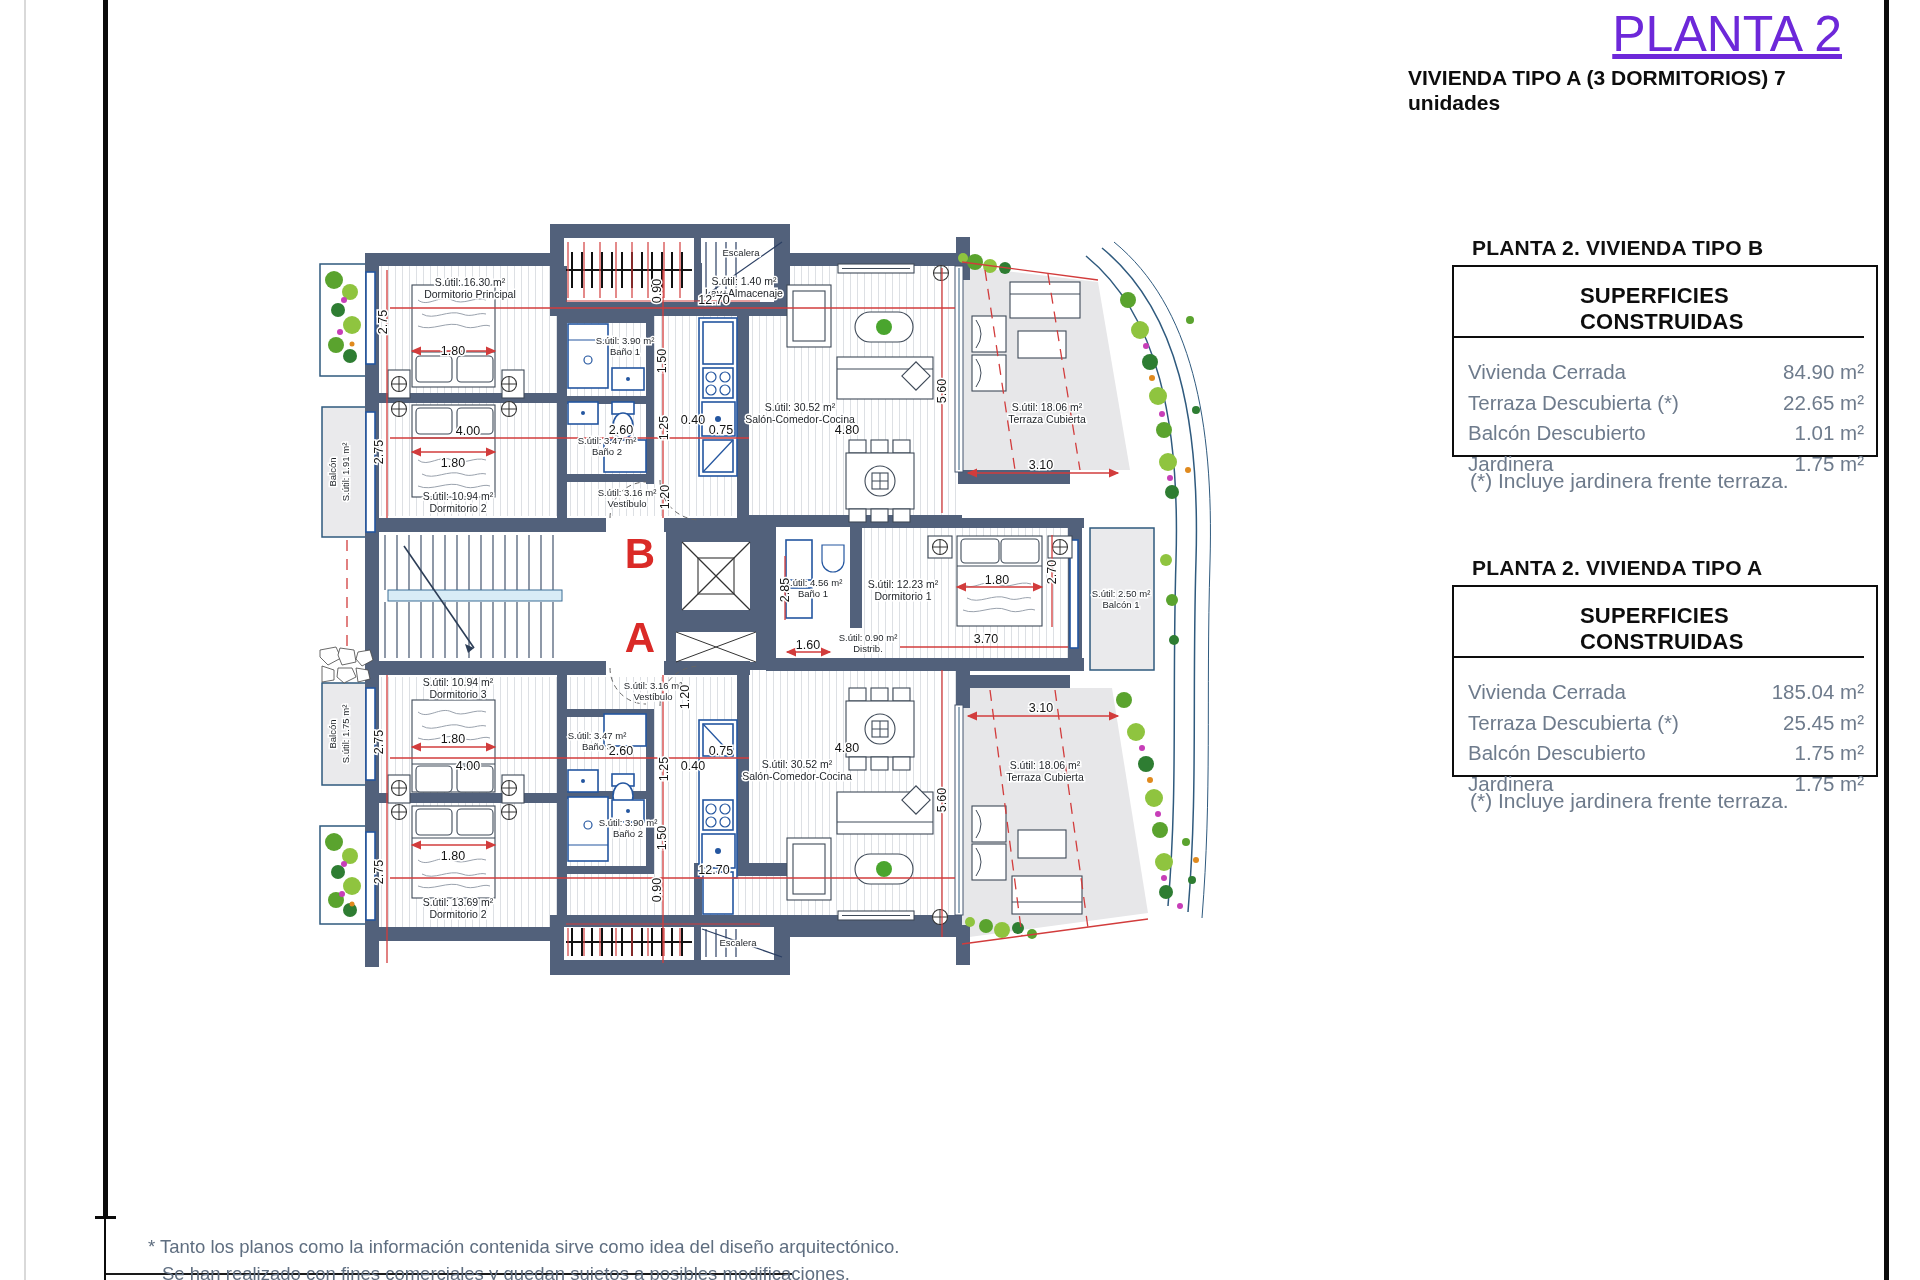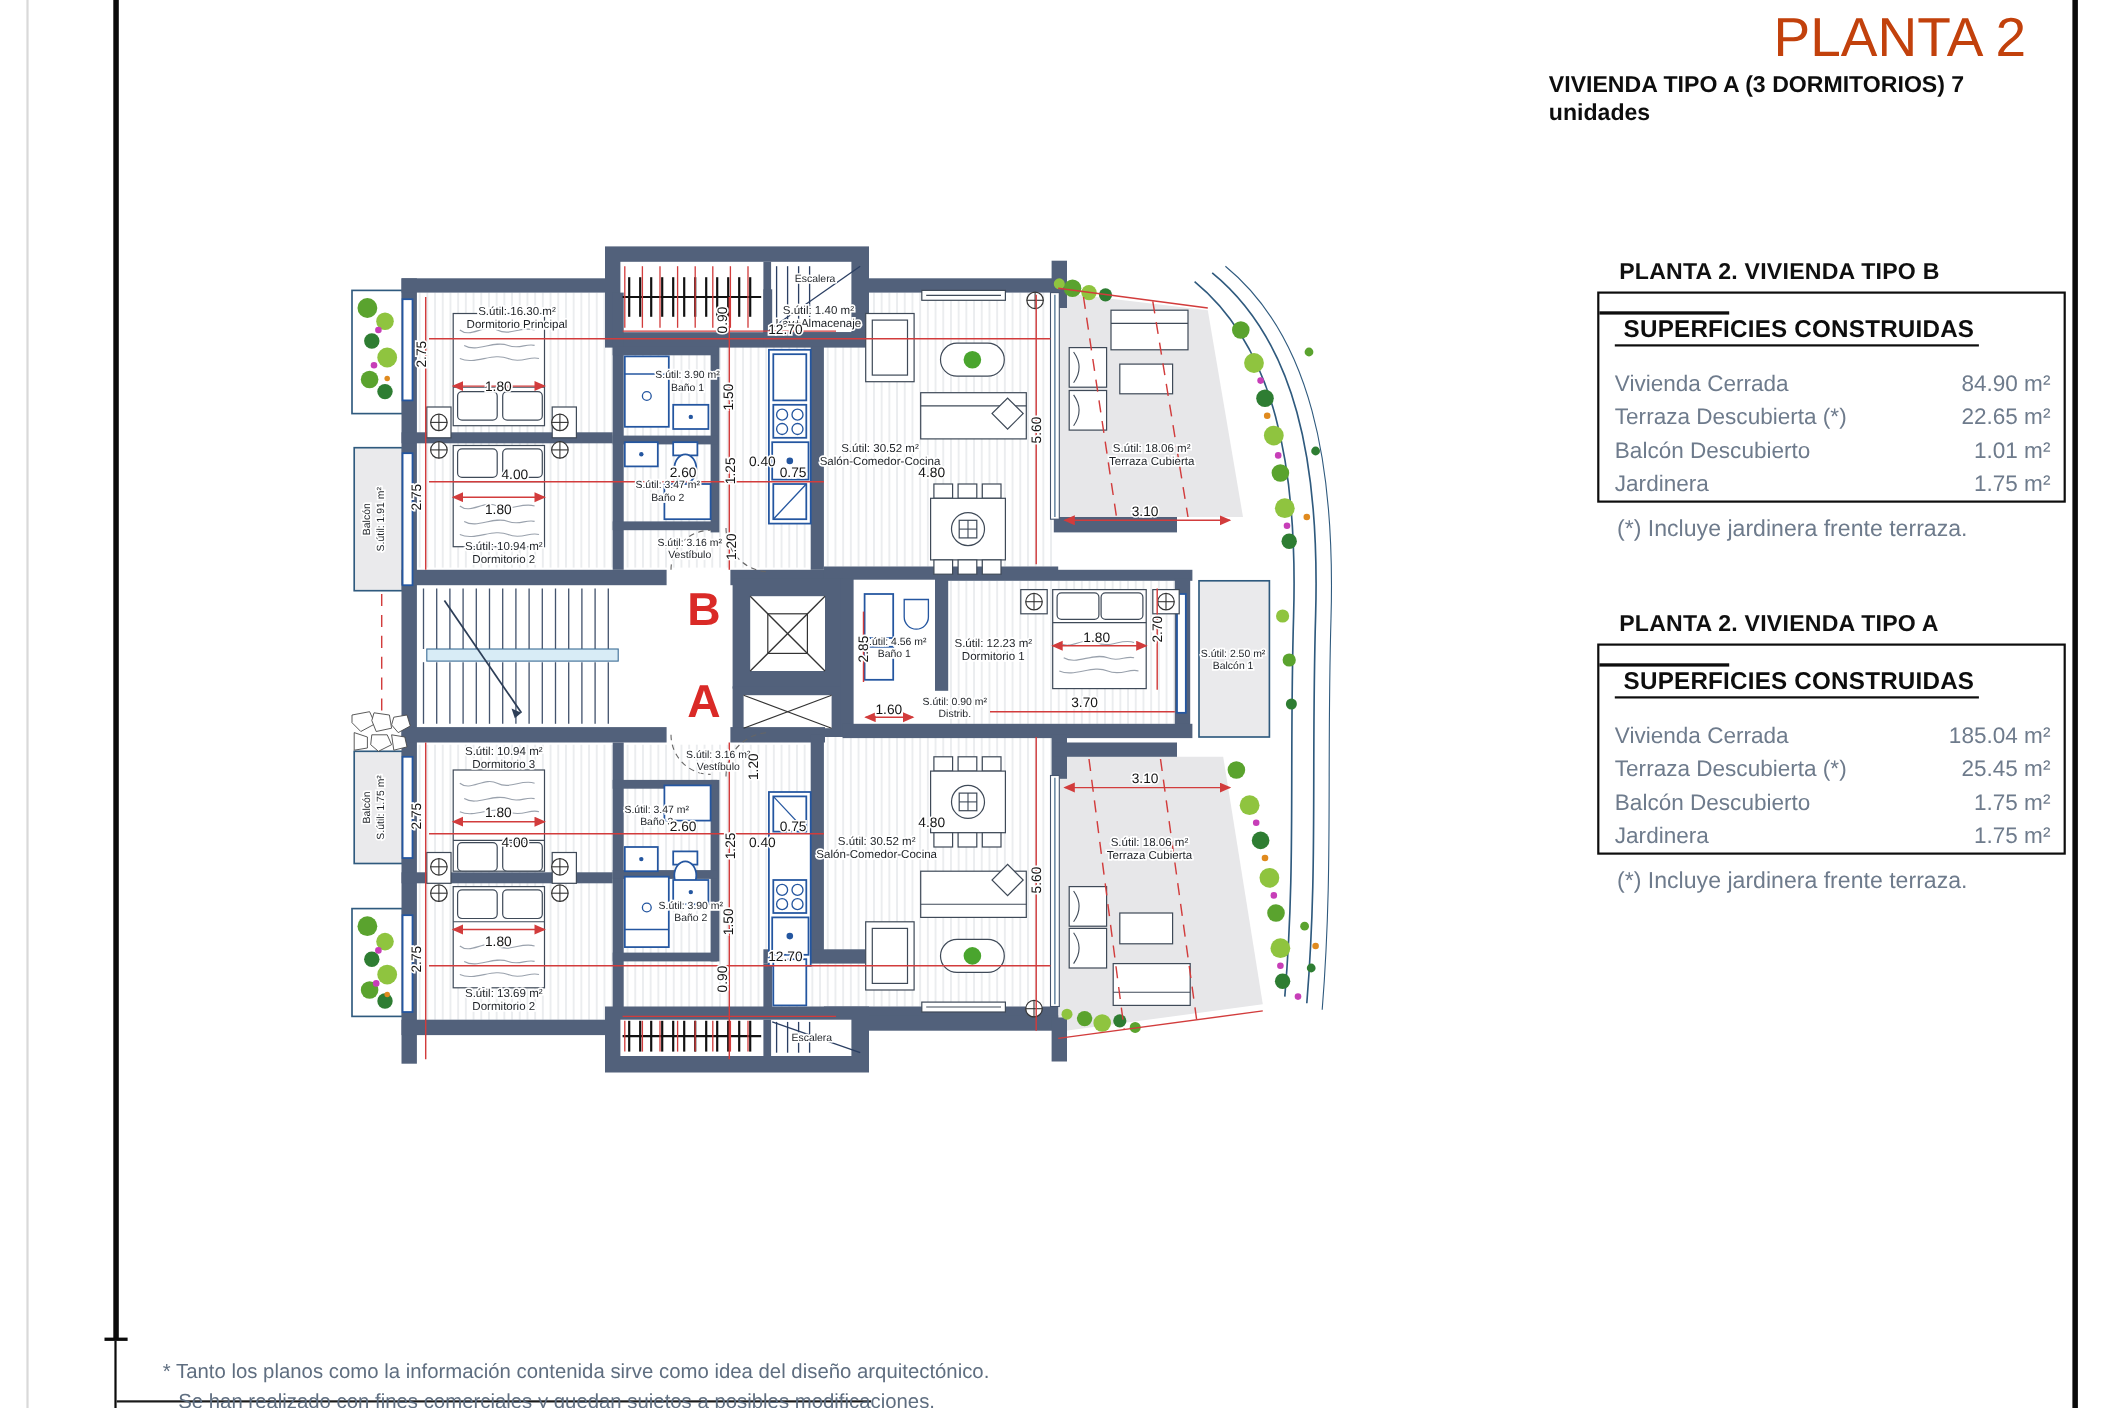--- a/index.html
+++ b/index.html
@@ -14,29 +14,29 @@
   .vline{position:absolute;top:0;}
   #edge-gray{left:24px;width:2px;height:1280px;background:#d9d9d9;}
   #frame-left-thick{left:103px;width:5px;height:1218px;background:#0b0b0b;}
   #frame-left-tick{position:absolute;left:95px;top:1216px;width:21px;height:3px;background:#0b0b0b;}
   #frame-left-thin{left:104px;top:1219px;width:2px;height:61px;background:#0b0b0b;position:absolute;}
   #frame-right{left:1884px;width:5px;height:1280px;background:#0b0b0b;}
   #frame-bottom{position:absolute;left:106px;top:1273px;width:686px;height:2px;background:#1a1a1a;}
 
   
   #rightcol{position:absolute;left:1408px;top:8px;width:436px;}
-  #page-title{font-size:50px;letter-spacing:0;color:#c2410c;text-align:right;line-height:1.05;font-weight:normal;margin:0 2px 4px 0;}
+  #page-title{font-size:50px;letter-spacing:0;color:#6d28d9;text-align:right;line-height:1.05;font-weight:normal;margin:0 2px 4px 0;text-decoration:underline;}
   .subtitle{font-size:21px;font-weight:bold;color:#0d0d0d;text-align:left;line-height:1.2;margin-right:2px;}
 
   .surface-table{position:absolute;left:1408px;width:426px;padding-left:44px;}
   #table-b{top:236px;}
   #table-a{top:556px;}
   .st-heading{font-size:21px;font-weight:bold;color:#101010;padding-left:20px;margin-bottom:5px;letter-spacing:.2px;}
   .st-box{border:2.5px solid #0d0d0d;height:192px;box-sizing:border-box;padding:10px 12px 0 14px;}
-  .st-title-row{display:flex;align-items:flex-start;margin-top:6px;flex-direction:column;}
+  .st-title-row{display:flex;align-items:flex-end;margin-top:6px;}
   .st-leadline{height:2.5px;background:#0d0d0d;width:118px;flex:0 0 auto;margin-left:-14px;}
   .st-title{font-size:22px;font-weight:bold;color:#0d0d0d;border-bottom:2.5px solid #0d0d0d;padding:0 4px 1px 8px;letter-spacing:.2px;}
   .st-rows{margin-top:19px;}
   .trow{display:flex;justify-content:space-between;font-size:20.5px;color:var(--muted);line-height:30.5px;}
   .st-footnote{font-size:21px;color:var(--muted);margin-top:12px;padding-left:18px;}
 
   #footer{position:absolute;left:148px;top:1234px;font-size:18.5px;color:var(--muted2);line-height:1.45;}
   #footer .l2{padding-left:14px;}
 
   

